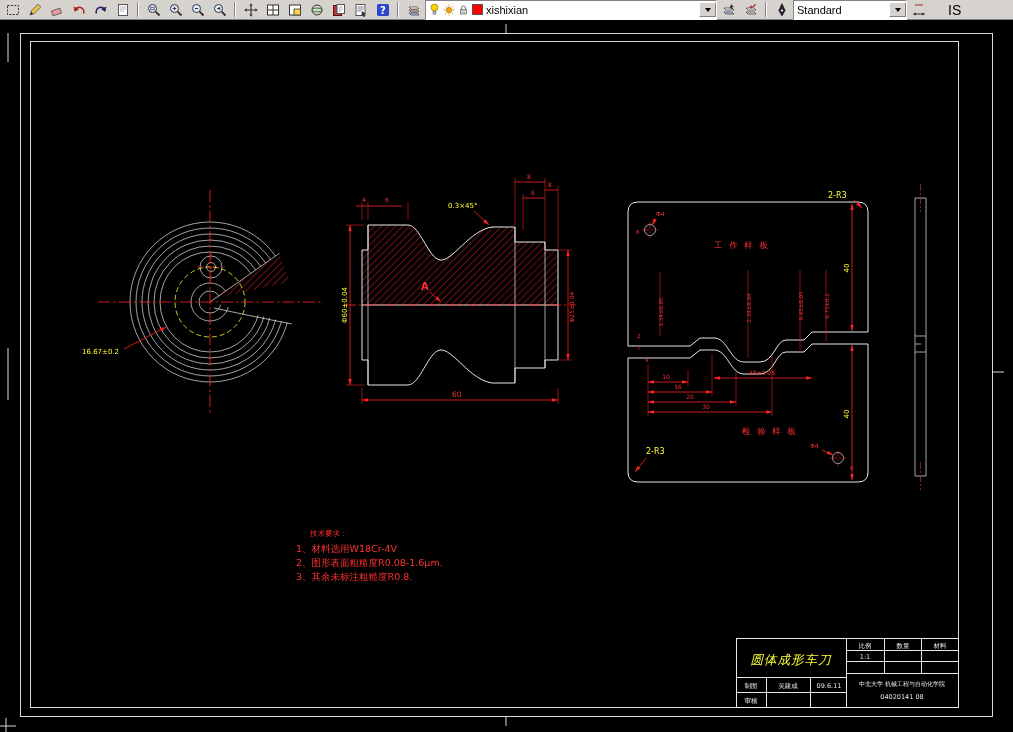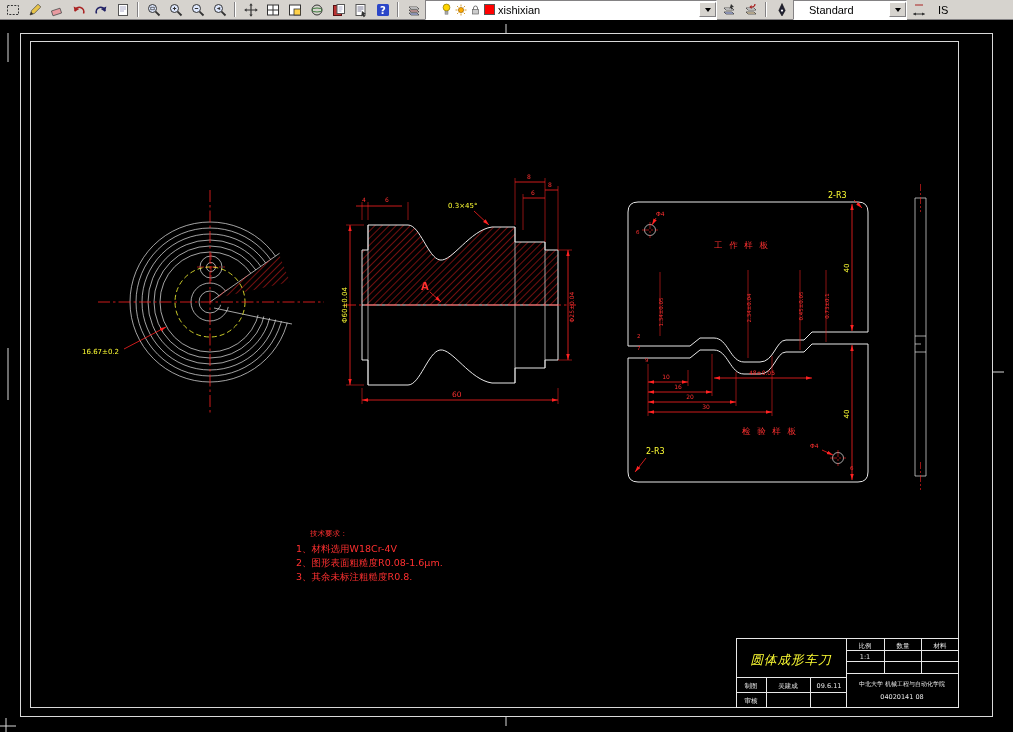--- a/index.html
+++ b/index.html
@@ -7,27 +7,27 @@
   .app{width:1013px;height:732px;overflow:hidden;background:#000;position:relative;}
 
   
   .toolbar{height:19px;background:#d6d3ce;border-bottom:1px solid #848284;
            display:flex;align-items:center;padding:0 2px;gap:1px;}
   .tbtn{width:21px;height:18px;background:#d6d3ce;border:1px solid #d6d3ce;
         padding:0;margin:0;display:flex;align-items:center;justify-content:center;cursor:default;}
   .tbtn svg{display:block;}
   .sep{width:0;height:15px;border-left:1px solid #848284;border-right:1px solid #ffffff;margin:0 3px;}
   .combo{height:20px;background:#fff;border:1px solid;border-color:#848284 #fff #fff #848284;
-         display:flex;align-items:center;font-size:11px;padding-left:15px;gap:3px;box-sizing:border-box;}
+         display:flex;align-items:center;font-size:11px;padding-left:3px;gap:3px;box-sizing:border-box;}
   .ctext{font-size:11px;color:#000;white-space:nowrap;overflow:hidden;}
   .cbtn{margin-left:auto;width:15px;height:13px;background:#d6d3ce;border:1px solid;
         border-color:#fff #848284 #848284 #fff;display:flex;align-items:center;justify-content:center;}
   .caret{width:0;height:0;border-left:3px solid transparent;border-right:3px solid transparent;border-top:4px solid #000;}
   .swatch{width:9px;height:9px;background:#f00;border:1px solid #555;flex:0 0 auto;}
-  .tlabel{font-size:11px;color:#000;white-space:nowrap;margin-left:8px;}
+  .tlabel{font-size:14px;color:#000;white-space:nowrap;margin-left:18px;}
 
   
   .canvas{position:relative;width:1013px;height:712px;background:#000;}
   svg{display:block;}
   svg text{font-family:"DejaVu Sans",sans-serif;}
 
   .lw {stroke:#e8e8e8;stroke-width:1;fill:none;}
   .lw7{stroke:#e8e8e8;stroke-width:.7;fill:none;}
   .fw {stroke:#d8d8d8;stroke-width:1;fill:none;}
   .lr {stroke:#ff2222;stroke-width:.8;fill:none;}

